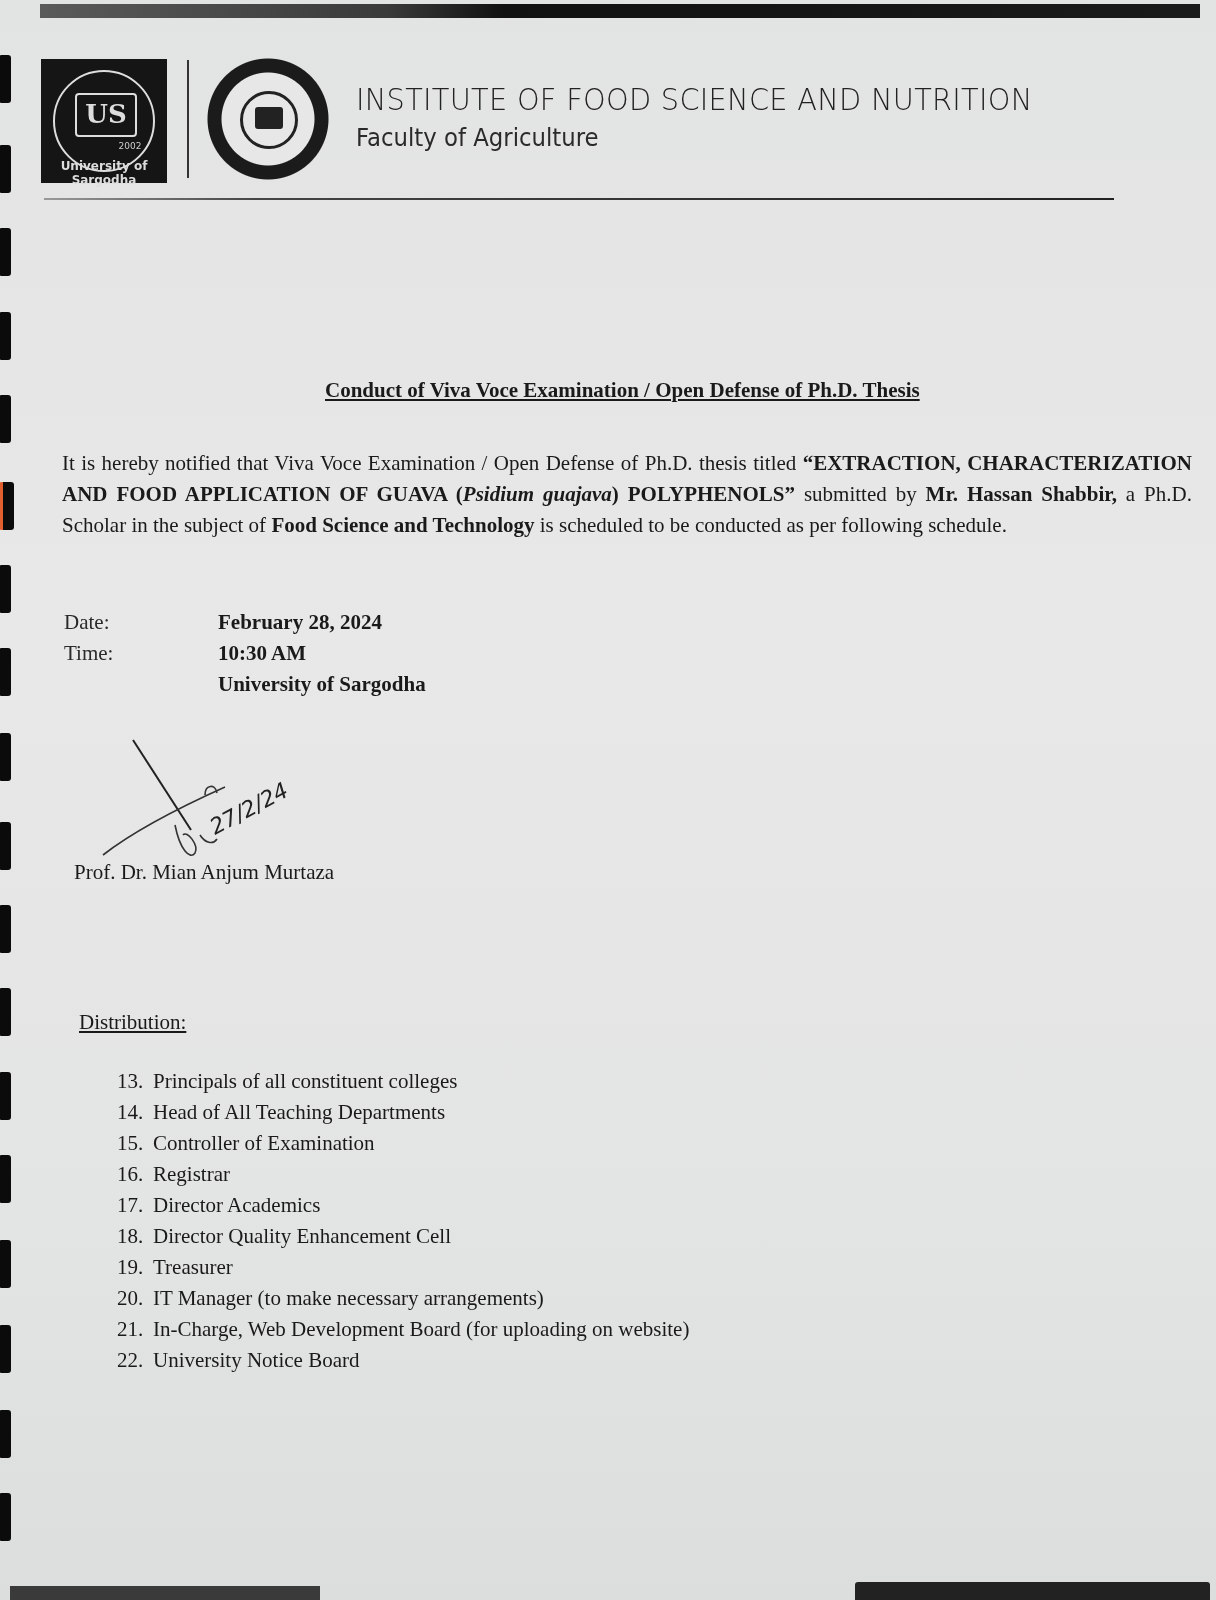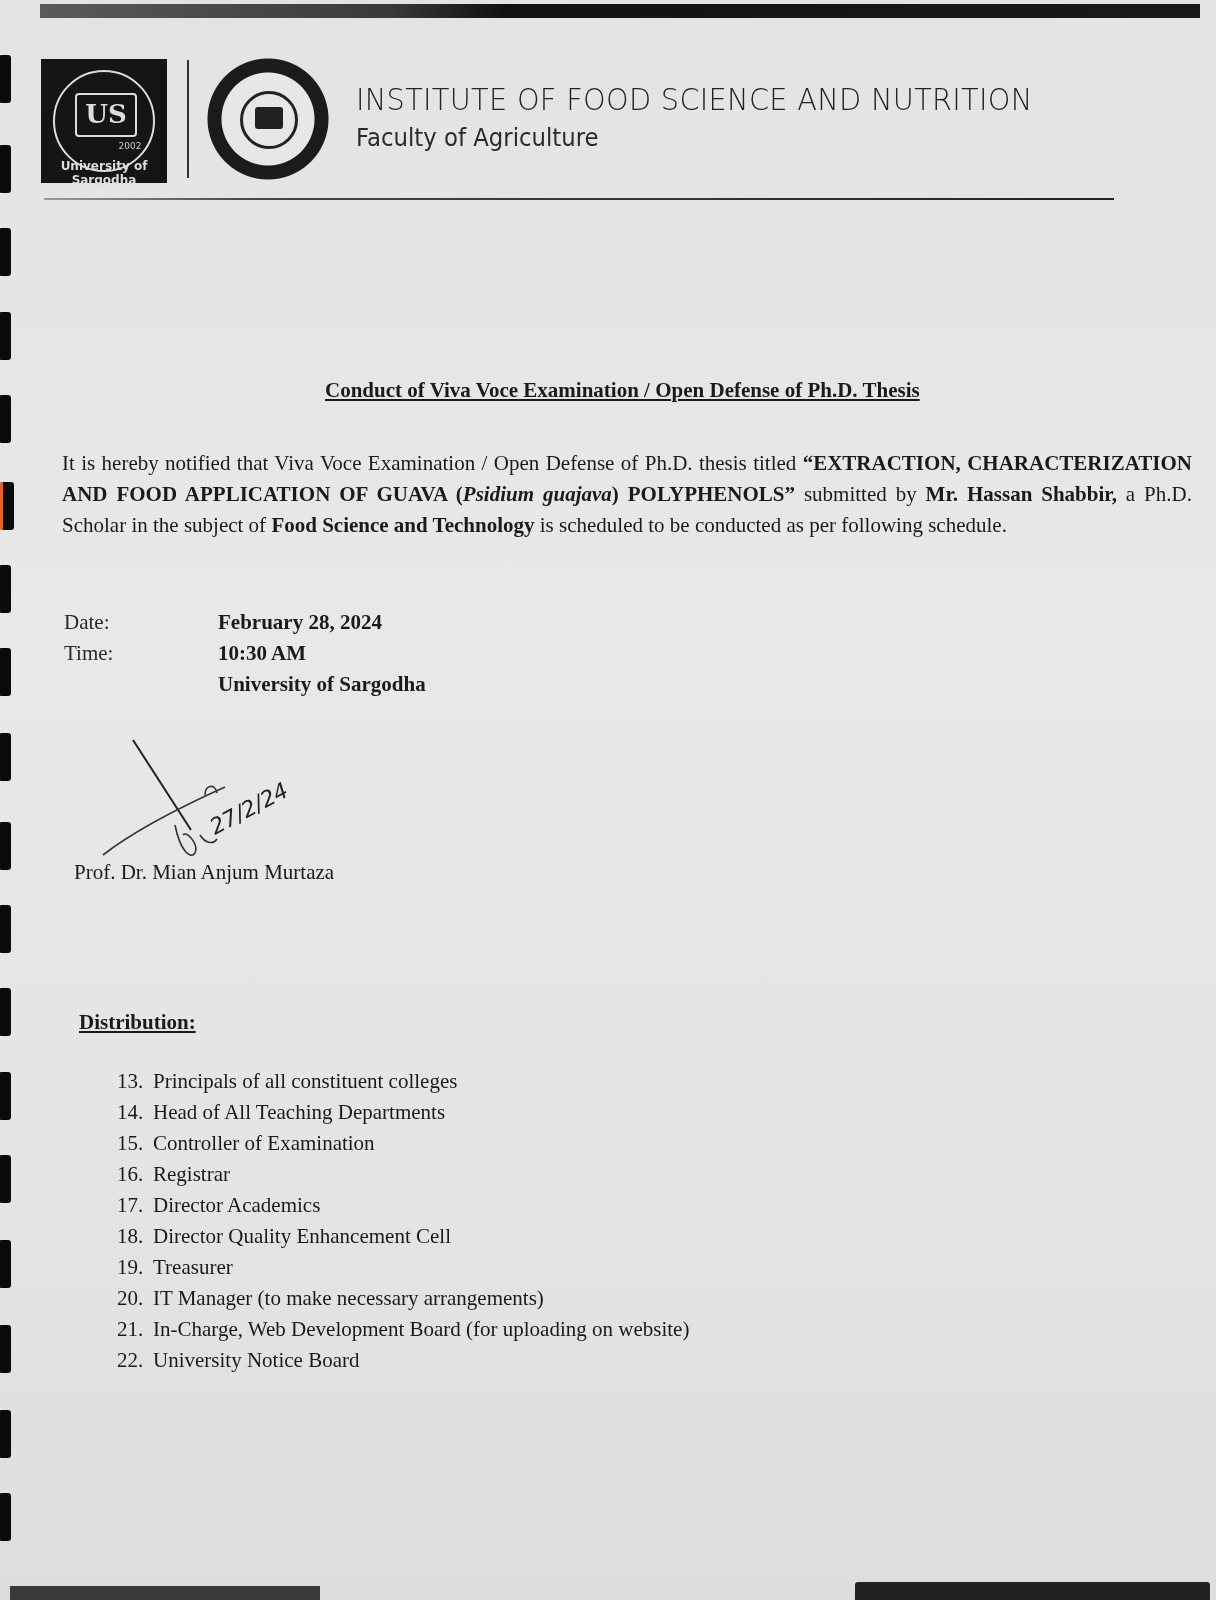--- a/index.html
+++ b/index.html
@@ -46,21 +46,21 @@
   .body-para i { font-style: italic; font-weight: bold; }
 
   .schedule { position: absolute; left: 64px; top: 607px; font-size: 21px; line-height: 31px; }
   .schedule .row { display: flex; }
   .schedule .lbl { width: 154px; color: #2a2a2a; }
   .schedule .val { font-weight: bold; }
 
   .signature { position: absolute; left: 95px; top: 735px; width: 240px; height: 125px; }
   .sig-name { position: absolute; left: 74px; top: 857px; font-size: 21px; line-height: 31px; }
 
-  .dist-heading { position: absolute; left: 79px; top: 1010px; font-size: 21px; font-weight: bold; text-decoration: underline; }
+  .dist-heading { position: absolute; left: 79px; top: 1010px; font-size: 21px; font-weight: normal; text-decoration: underline; }
   .dist-list { position: absolute; left: 117px; top: 1066px; font-size: 21px; line-height: 31px; margin: 0; padding: 0; list-style: none; }
   .dist-list li { white-space: nowrap; }
   .dist-list .num { display: inline-block; width: 36px; }
 </style>
 </head>
 <body>
 
 <div class="page">
 
   <div class="top-bar"></div>

